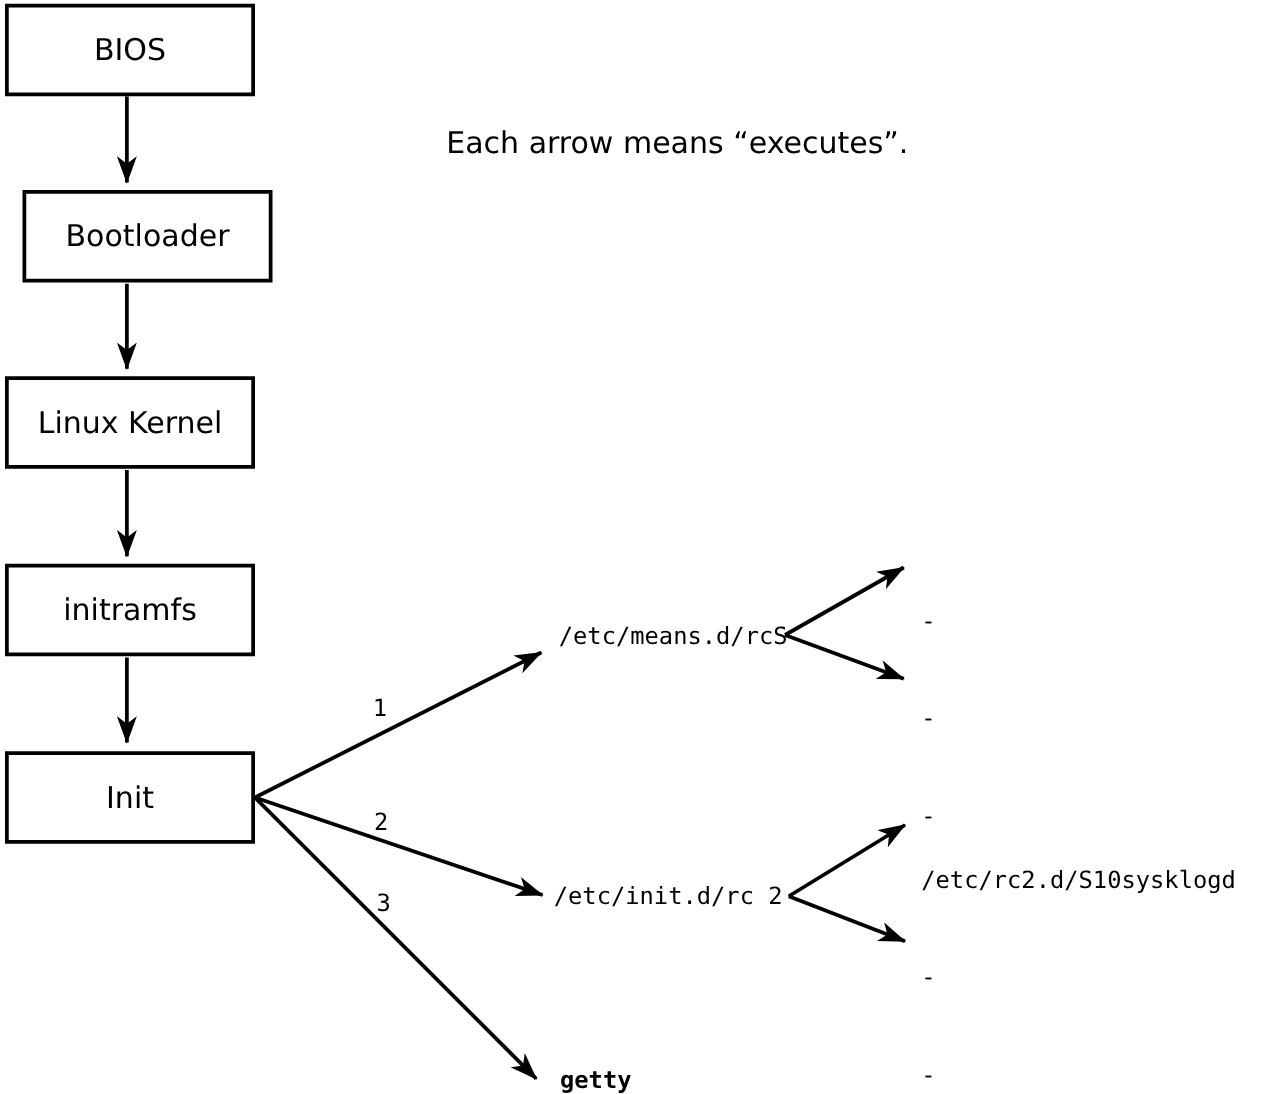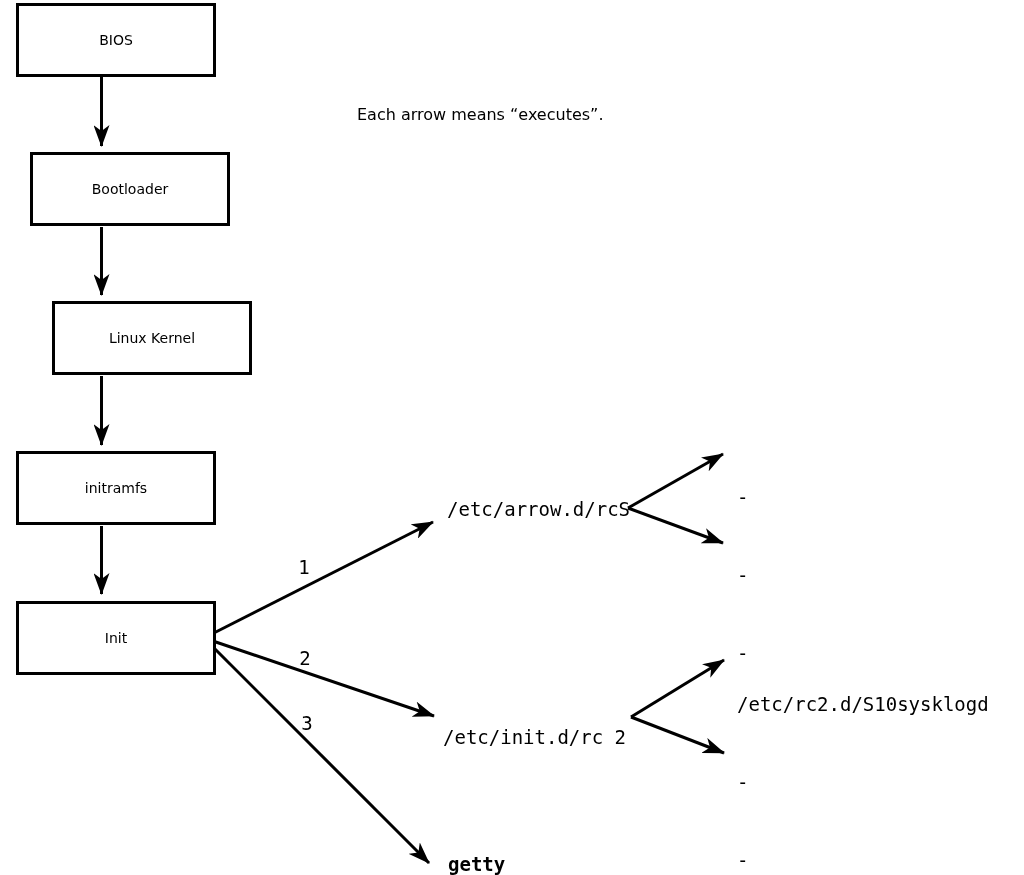--- a/index.html
+++ b/index.html
@@ -18,65 +18,65 @@
   }
   #arrow-layer {
     position: absolute;
     left: 0;
     top: 0;
     width: 1024px;
     height: 875px;
   }
   .flow-box {
     position: absolute;
-    left: 16px;
+    left: 4px;
     width: 200px;
     height: 74px;
     box-sizing: border-box;
     border: 3px solid #000000;
     background: #ffffff;
     display: flex;
     align-items: center;
     justify-content: center;
-    font-size: 14px;
+    font-size: 24px;
     font-family: "DejaVu Sans", sans-serif;
   }
   .box-bios       { top: 3px;   }
   .box-bootloader { top: 152px; margin-left: 14px; }
-  .box-kernel     { top: 301px; margin-left: 36px; }
+  .box-kernel     { top: 301px; }
   .box-initramfs  { top: 451px; }
   .box-init       { top: 601px; }
 
   .legend-text {
     position: absolute;
     left: 357px;
     top: 114px;
     transform: translateY(-50%);
-    font-size: 16px;
+    font-size: 24px;
     white-space: nowrap;
   }
   .mono {
     font-family: "DejaVu Sans Mono", monospace;
     font-size: 19px;
     white-space: pre;
   }
   .edge-num {
     position: absolute;
     transform: translate(-50%, -50%);
   }
   .num-1 { left: 304px; top: 567px; }
   .num-2 { left: 305px; top: 658px; }
   .num-3 { left: 307px; top: 723px; }
 
   .target-label {
     position: absolute;
     transform: translateY(-50%);
   }
   .target-rcs   { left: 447px; top: 509px; }
-  .target-rc2   { left: 443px; top: 717px; margin-top: 20px; }
+  .target-rc2   { left: 443px; top: 717px; }
   .target-getty { left: 448px; top: 864px; font-weight: bold; }
 
   .children-list {
     position: absolute;
     left: 737px;
     line-height: 26px;
   }
   .children-rcs { top: 432px; }
   .children-rc2 { top: 639px; }
 </style>
@@ -124,21 +124,21 @@
     <span>initramfs</span>
   </div>
   <div class="flow-box box-init">
     <span>Init</span>
   </div>
 
   <div class="edge-num mono num-1">1</div>
   <div class="edge-num mono num-2">2</div>
   <div class="edge-num mono num-3">3</div>
 
-  <div class="target-label mono target-rcs">/etc/arrow.d/rcS</div>
+  <div class="target-label mono target-rcs">/etc/means.d/rcS</div>
   <div class="target-label mono target-rc2">/etc/init.d/rc 2</div>
   <div class="target-label mono target-getty">getty</div>
 
   <div class="children-list mono children-rcs">
     <div>-</div>
     <div>-</div>
     <div>-</div>
   </div>
 
   <div class="children-list mono children-rc2">

